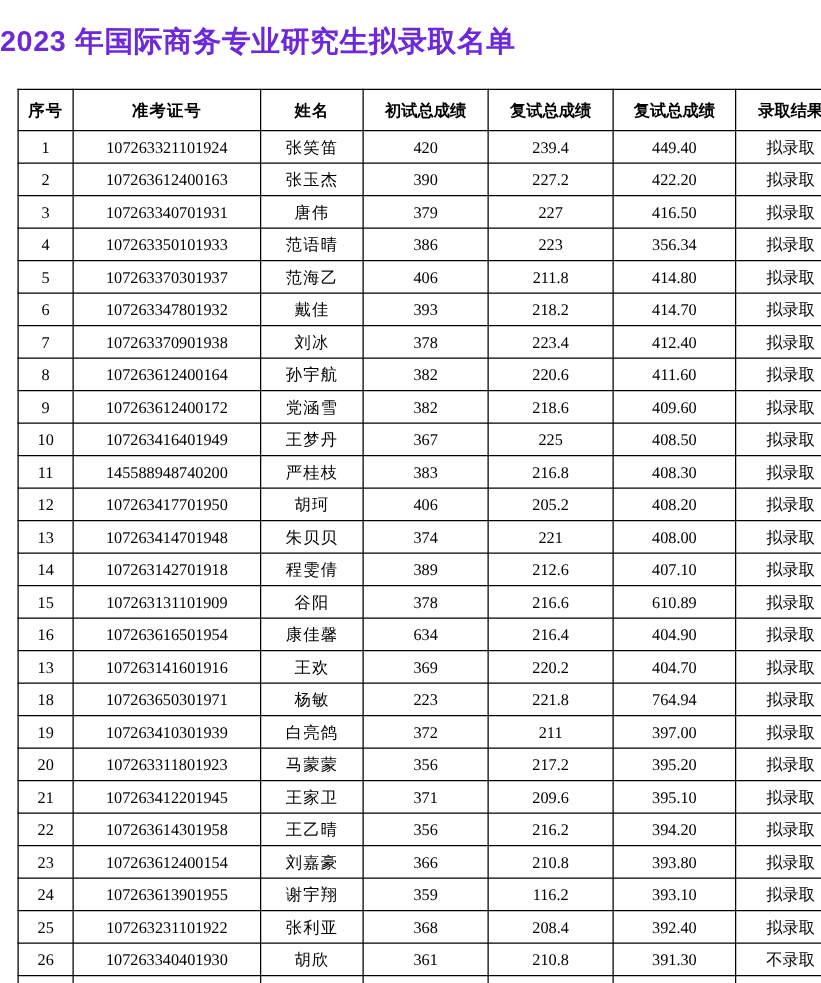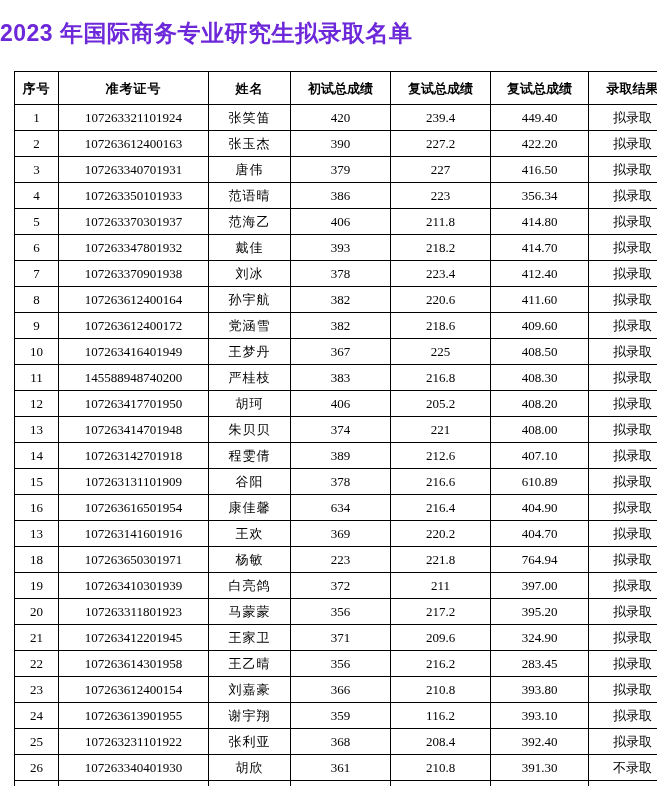--- a/index.html
+++ b/index.html
@@ -275,30 +275,30 @@
             <td>217.2</td>
             <td>395.20</td>
             <td>拟录取</td>
           </tr>
           <tr>
             <td>21</td>
             <td class="c-num">107263412201945</td>
             <td class="c-name">王家卫</td>
             <td>371</td>
             <td>209.6</td>
-            <td>324.90</td>
+            <td>395.10</td>
             <td>拟录取</td>
           </tr>
           <tr>
             <td>22</td>
             <td class="c-num">107263614301958</td>
             <td class="c-name">王乙晴</td>
             <td>356</td>
             <td>216.2</td>
-            <td>283.45</td>
+            <td>394.20</td>
             <td>拟录取</td>
           </tr>
           <tr>
             <td>23</td>
             <td class="c-num">107263612400154</td>
             <td class="c-name">刘嘉豪</td>
             <td>366</td>
             <td>210.8</td>
             <td>393.80</td>
             <td>拟录取</td>

